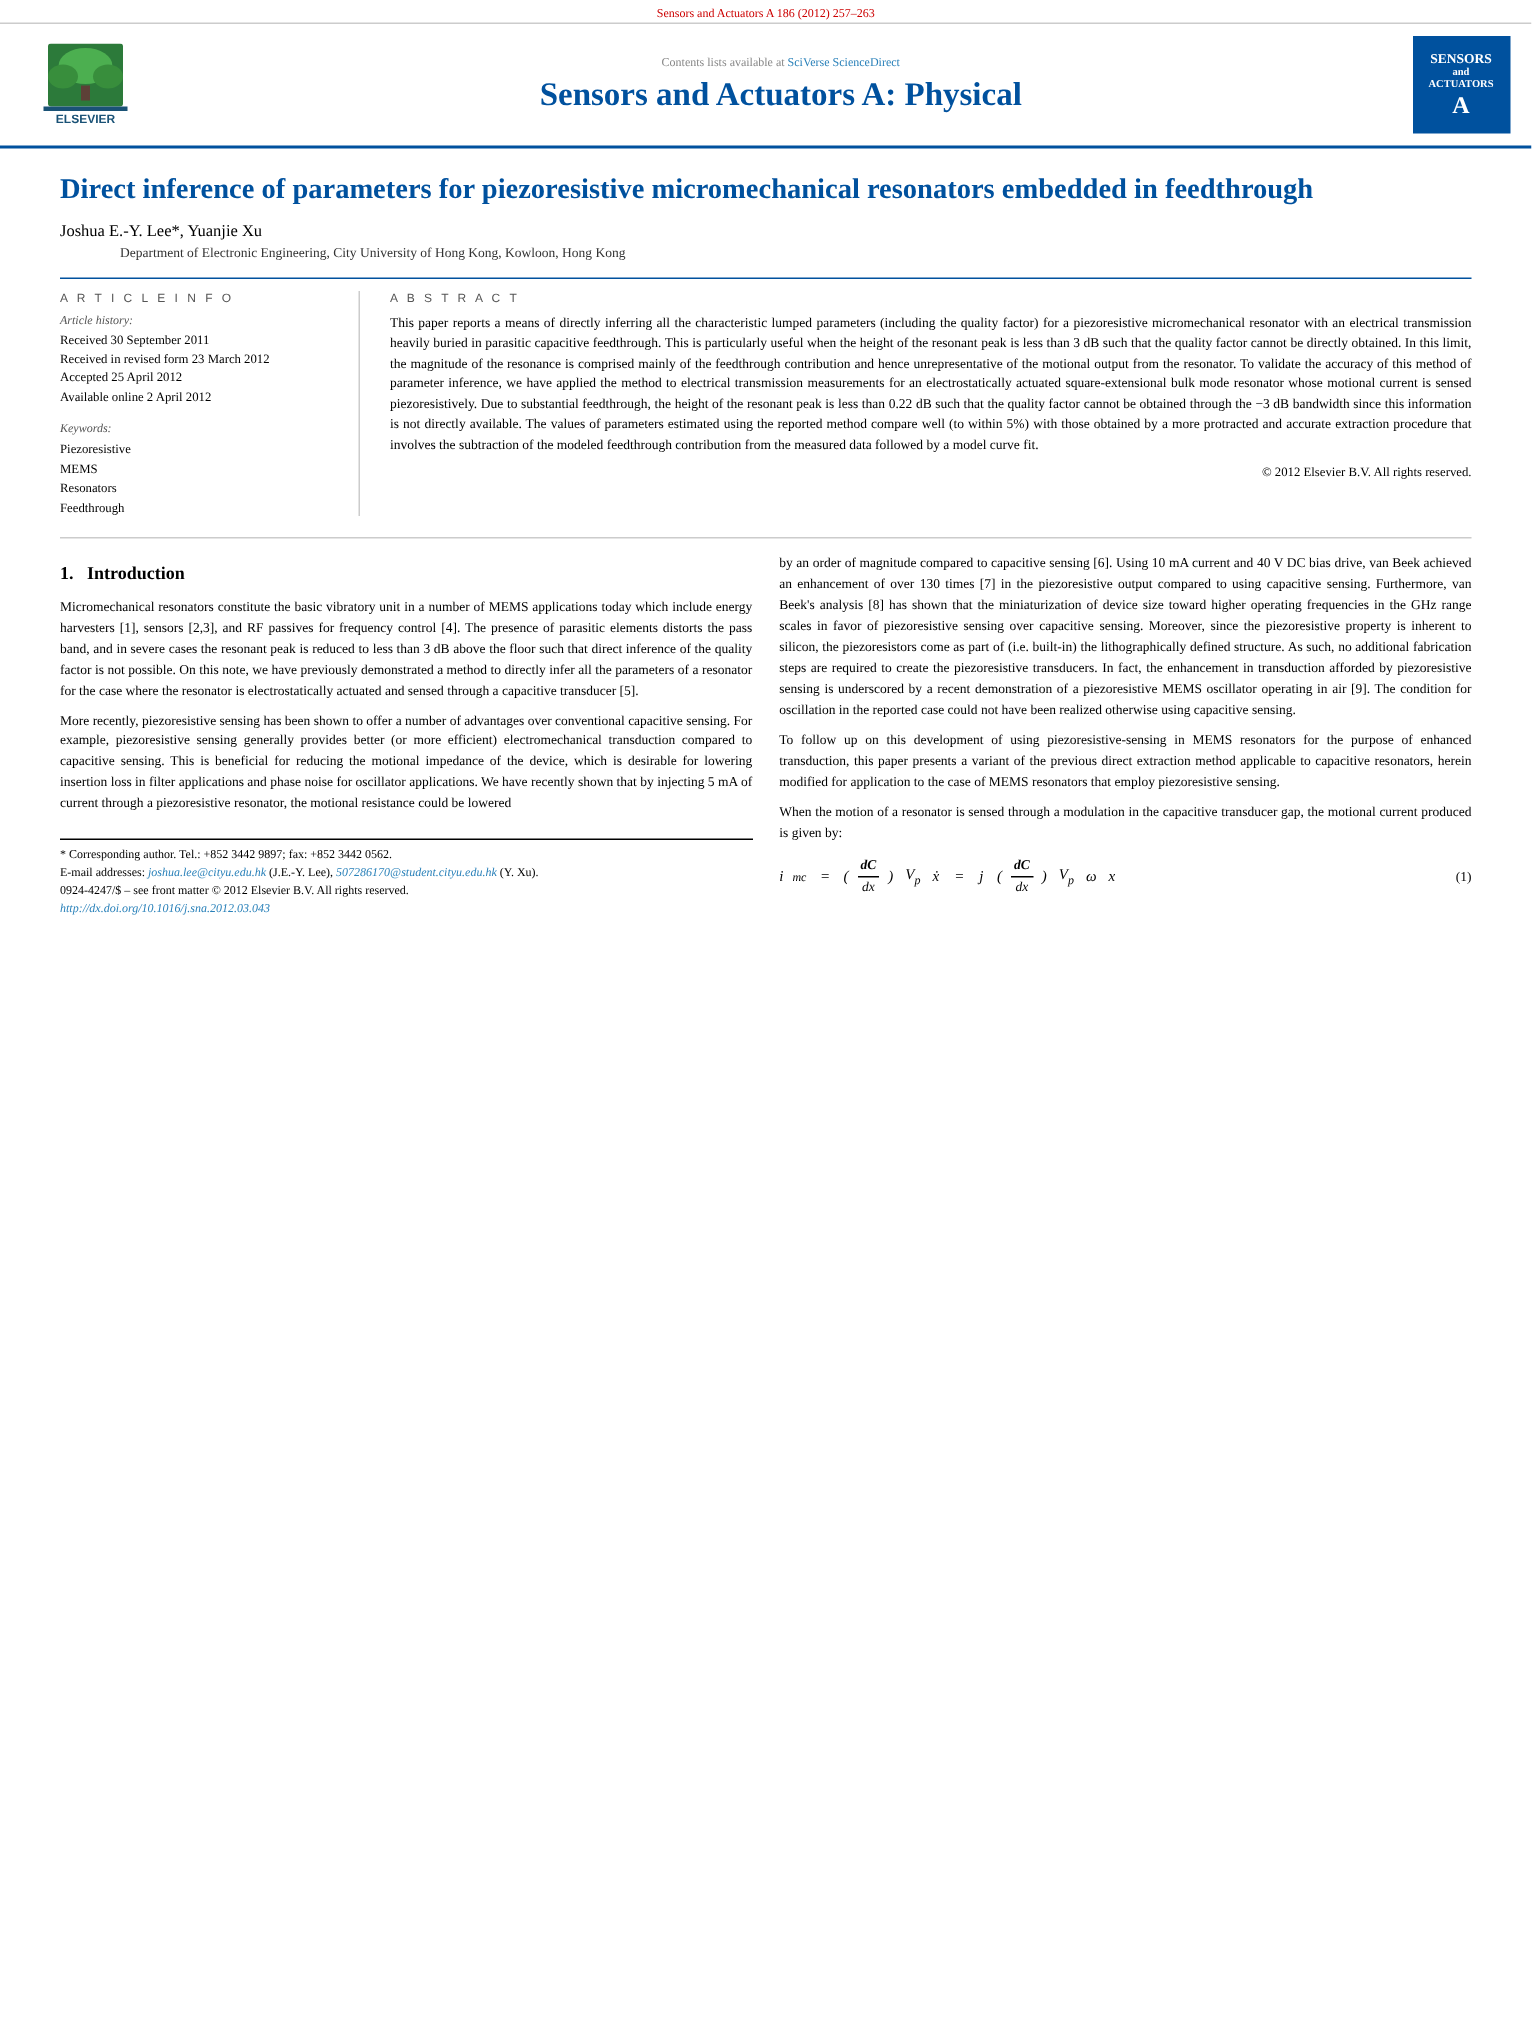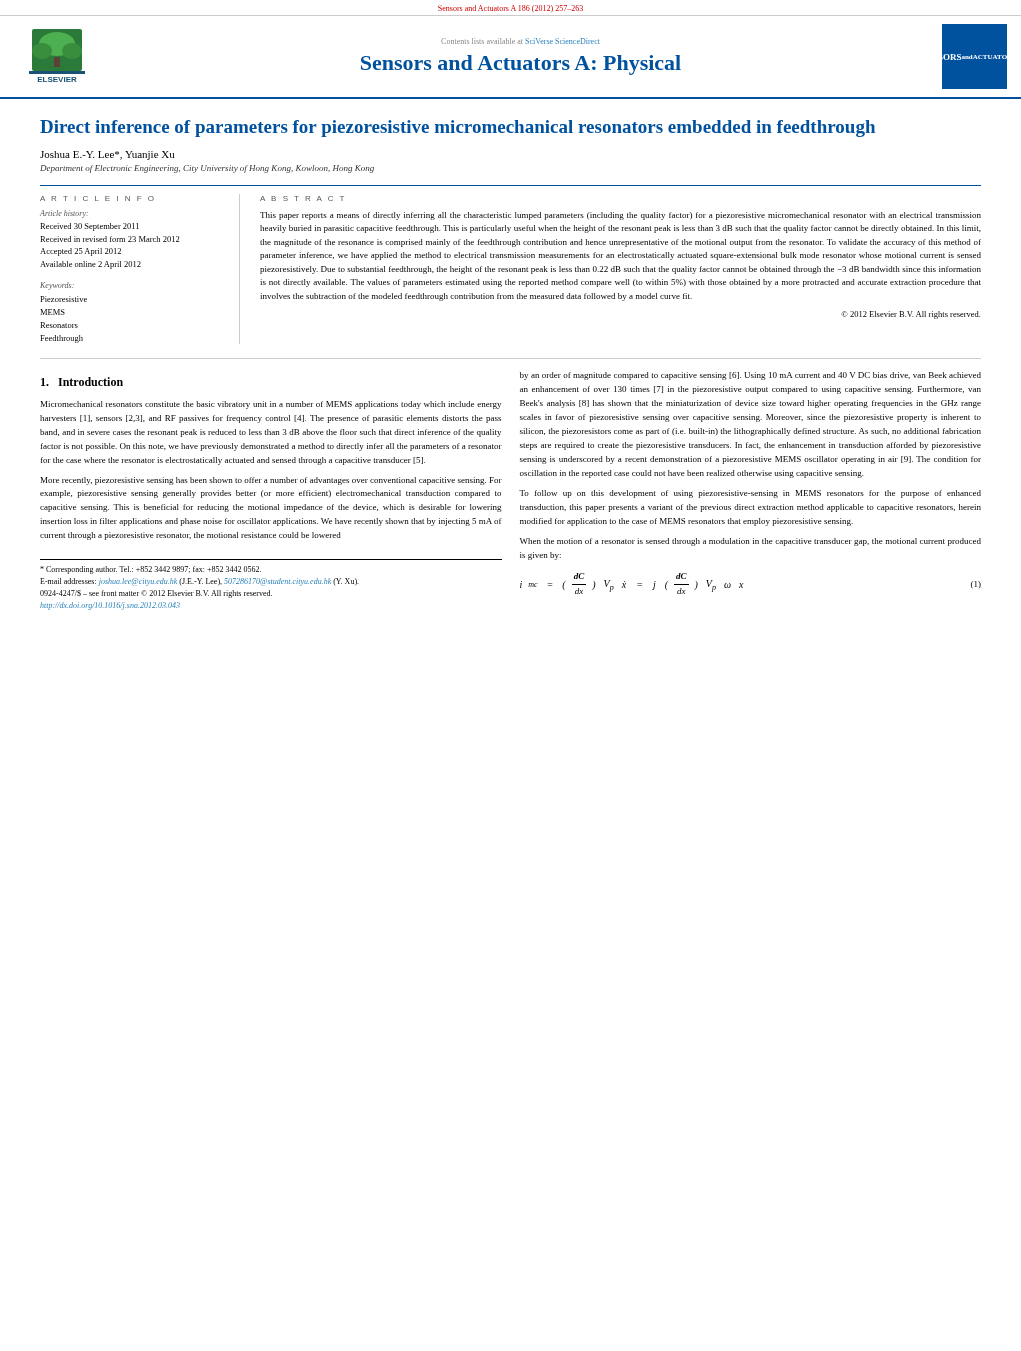--- a/index.html
+++ b/index.html
@@ -77,20 +77,21 @@
       width: 70px;
       flex-shrink: 0;
       display: flex;
       justify-content: center;
     }
     .sensors-logo-box {
       width: 65px;
       height: 65px;
       background: #00519e;
       display: flex;
+      flex-direction: column;
       align-items: center;
       justify-content: center;
       color: white;
       font-size: 7px;
       font-weight: bold;
       text-align: center;
       padding: 4px;
     }
     .sensors-logo-box .big-text { font-size: 9px; font-weight: bold; }
 
@@ -110,23 +111,23 @@
     }
 
     .authors {
       font-size: 11px;
       margin-bottom: 3px;
       color: #000;
     }
 
     .affiliation {
       font-size: 9px;
-      font-style: italic;
       color: #333;
       margin-bottom: 12px;
+      margin-left: 40px;
     }
 
     
     .article-info-row {
       display: flex;
       gap: 20px;
       margin-bottom: 14px;
       border-top: 1px solid #00519e;
       padding-top: 8px;
     }

